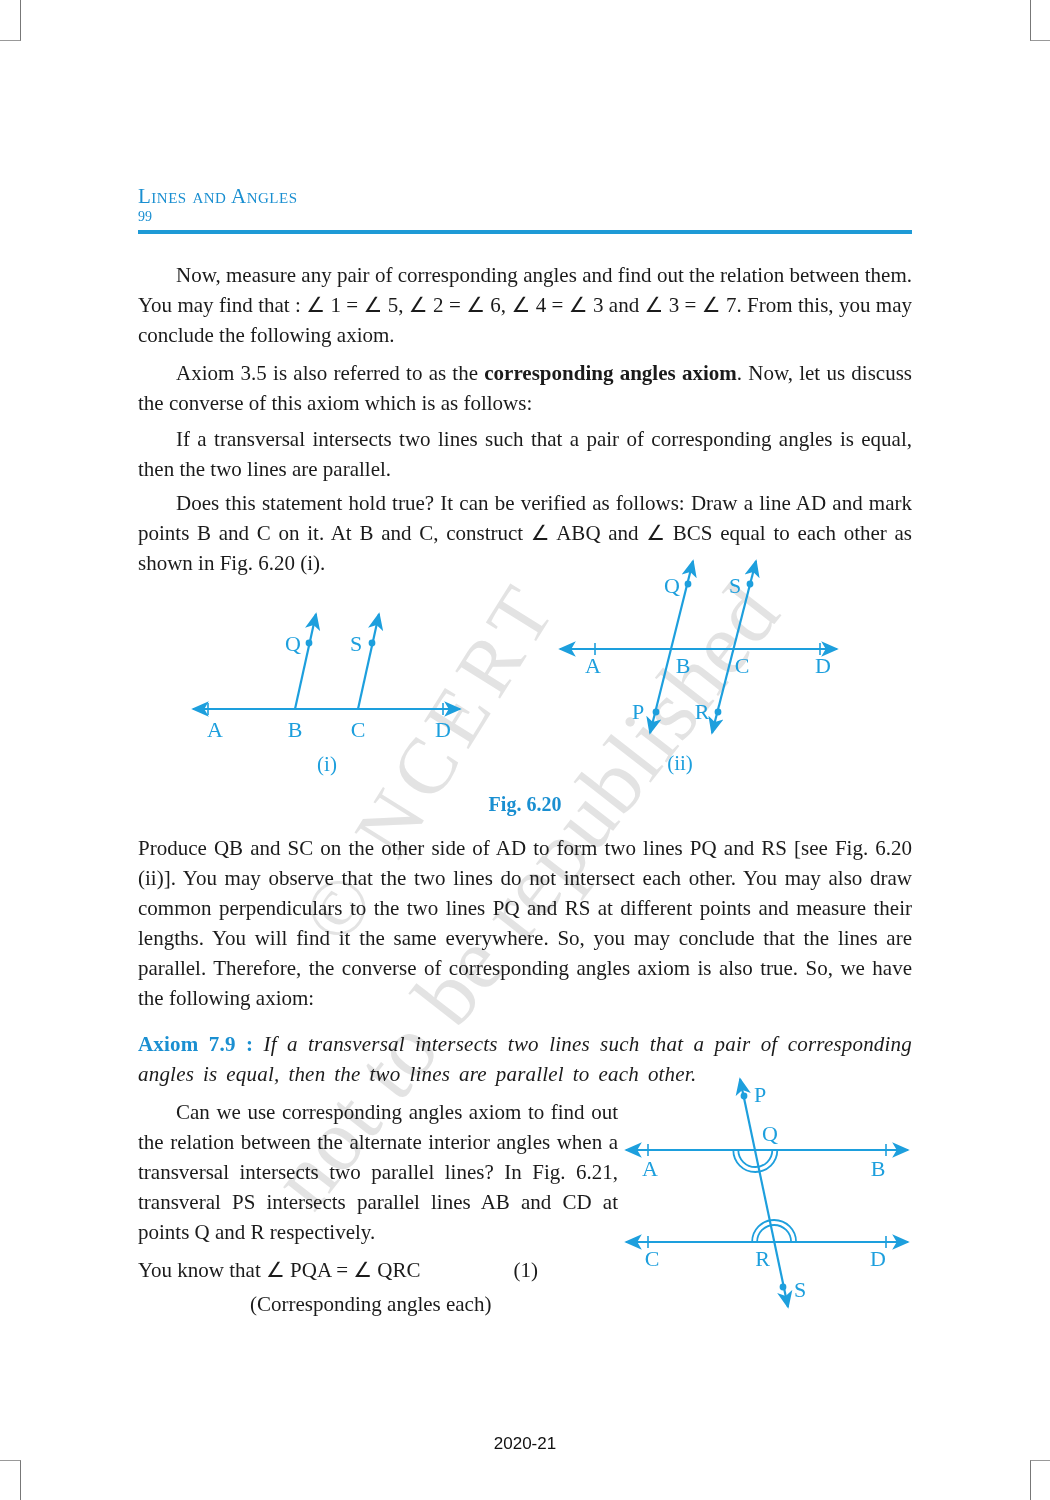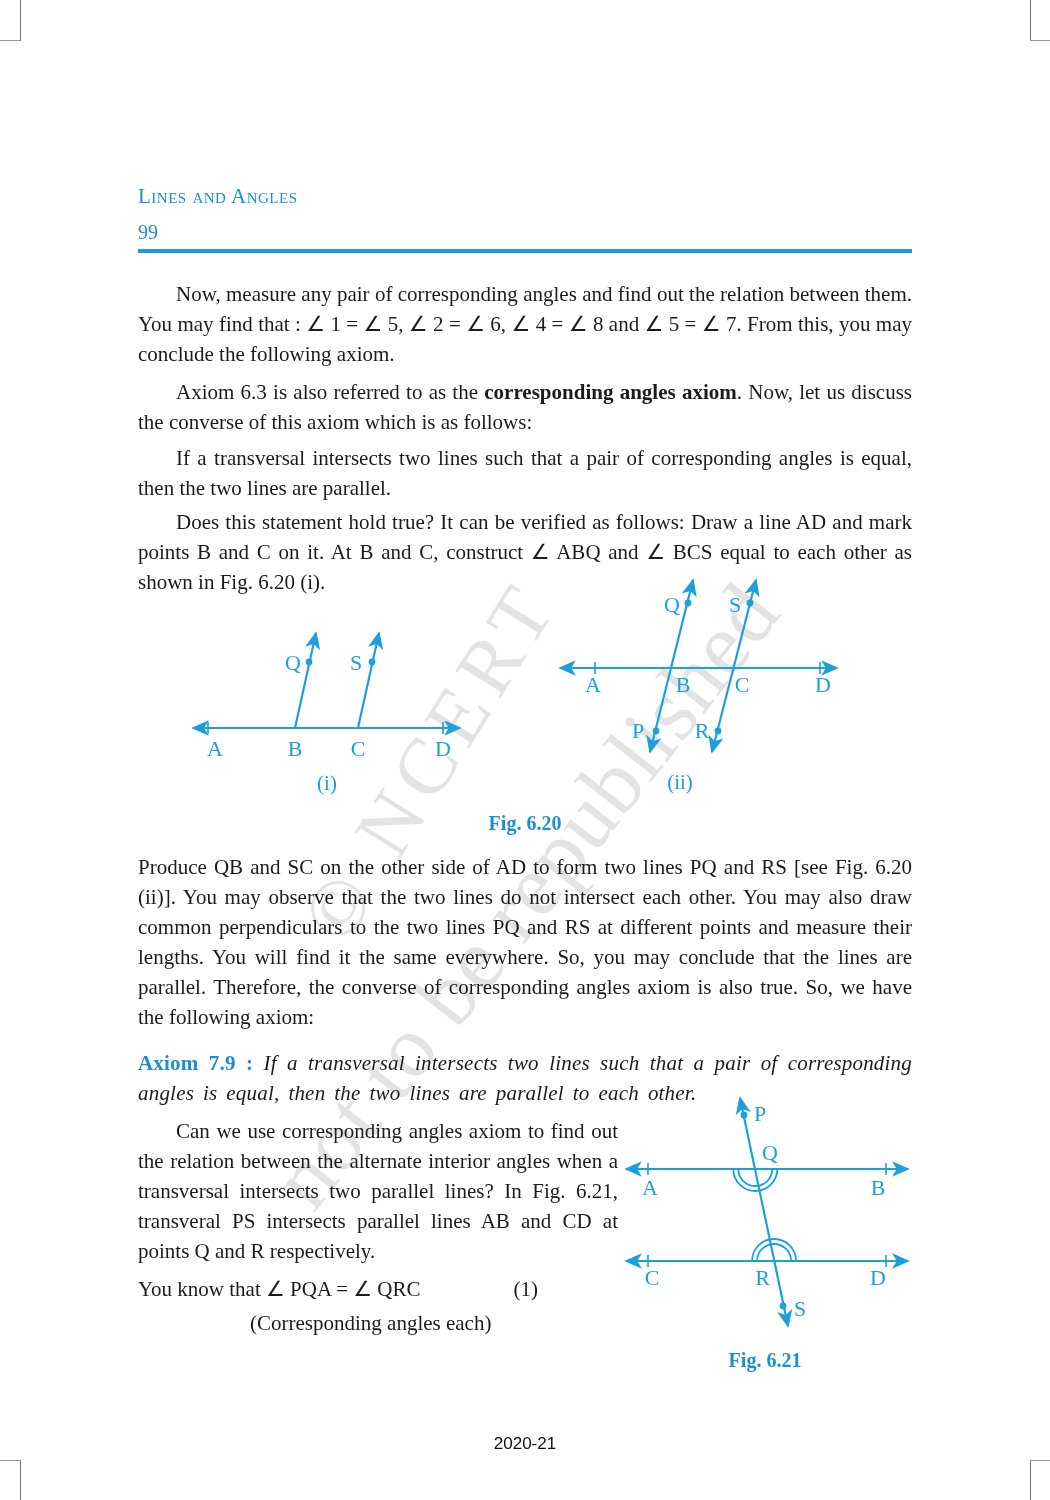--- a/index.html
+++ b/index.html
@@ -23,21 +23,21 @@
          text-align:center; transform:rotate(-52deg); }
 
   .content { position:absolute; left:138px; width:774px; top:0; z-index:2; }
 
   p { margin:0; font-size:21px; line-height:30px; text-align:justify; }
   .indent { text-indent:38px; }
 
   .header-row { display:flex; justify-content:space-between; align-items:baseline;
                 margin-top:184px; color:#1a8fd1;flex-direction:column; }
   .running-title { font-variant:small-caps; font-size:21px; letter-spacing:0.5px; }
-  .page-num { font-size:20px;margin-top:12px; }
+  .page-num { font-size:14px; }
   .rule { height:4px; background:#1e9ad6; margin-top:5px; }
 
   .p1 { margin-top:26px; }
   .axiom { margin-top:8px; }
   .axiom-label { color:#1a8fd1; font-weight:bold; }
   .axiom-text { font-style:italic; }
   .ax63 { word-spacing:5px; letter-spacing:0.3px; }
   .ax64 { word-spacing:3.5px; letter-spacing:0.2px; }
   .p2 { margin-top:8px; }
   .p3 { margin-top:6px; }
@@ -87,24 +87,24 @@
   <div class="wm wm2">not to be republished</div>
 
   <div class="content">
 
     <div class="header-row">
       <span class="running-title">Lines and Angles</span>
       <span class="page-num">99</span>
     </div>
     <div class="rule"></div>
 
-    <p class="p1 indent">Now, measure any pair of corresponding angles and find out the relation between them. You may find that : ∠ 1 = ∠ 5, ∠ 2 = ∠ 6, ∠ 4 = ∠ 8 and ∠ 5 = ∠ 7. From this, you may conclude the following axiom.</p>
+    <p class="p1 indent">Now, measure any pair of corresponding angles and find out the relation between them. You may find that : ∠ 1 = ∠ 5, ∠ 2 = ∠ 6, ∠ 4 = ∠ 3 and ∠ 3 = ∠ 7. From this, you may conclude the following axiom.</p>
 
 
-    <p class="p2 indent"><span>Axiom 6.3 is also referred to as the </span><b>corresponding angles axiom</b><span>. Now, let us discuss the converse of this axiom which is as follows:</span></p>
+    <p class="p2 indent"><span>Axiom 3.5 is also referred to as the </span><b>corresponding angles axiom</b><span>. Now, let us discuss the converse of this axiom which is as follows:</span></p>
 
     <p class="p3 indent">If a transversal intersects two lines such that a pair of corresponding angles is equal, then the two lines are parallel.</p>
 
     <p class="p4 indent">Does this statement hold true? It can be verified as follows: Draw a line AD and mark points B and C on it. At B and C, construct ∠ ABQ and ∠ BCS equal to each other as shown in Fig. 6.20 (i).</p>
 
     <div class="fig-row">
       <svg class="fig-i" width="290" height="215" viewBox="0 0 290 215">
         <line x1="8" y1="145" x2="275" y2="145" stroke="#1d9fdd" stroke-width="2.2" marker-start="url(#ah)" marker-end="url(#ah)"></line>
         <line x1="23" y1="139" x2="23" y2="151" stroke="#1d9fdd" stroke-width="1.6"></line>
         <line x1="258" y1="139" x2="258" y2="151" stroke="#1d9fdd" stroke-width="1.6"></line>
@@ -175,20 +175,19 @@
           <circle cx="165" cy="212" r="3.4" fill="#1d9fdd"></circle>
           <text x="136" y="27">P</text>
           <text x="152" y="66" text-anchor="middle">Q</text>
           <text x="32" y="101" text-anchor="middle">A</text>
           <text x="260" y="101" text-anchor="middle">B</text>
           <text x="34" y="191" text-anchor="middle">C</text>
           <text x="260" y="191" text-anchor="middle">D</text>
           <text x="152" y="191" text-anchor="end">R</text>
           <text x="176" y="222">S</text>
         </svg>
-        <p class="fig-caption fig621-caption">Fig. 6.21</p>
       </div>
     </div>
 
   </div>
 
   <div class="footer">2020-21</div>
 </div>
 
 </body></html>

